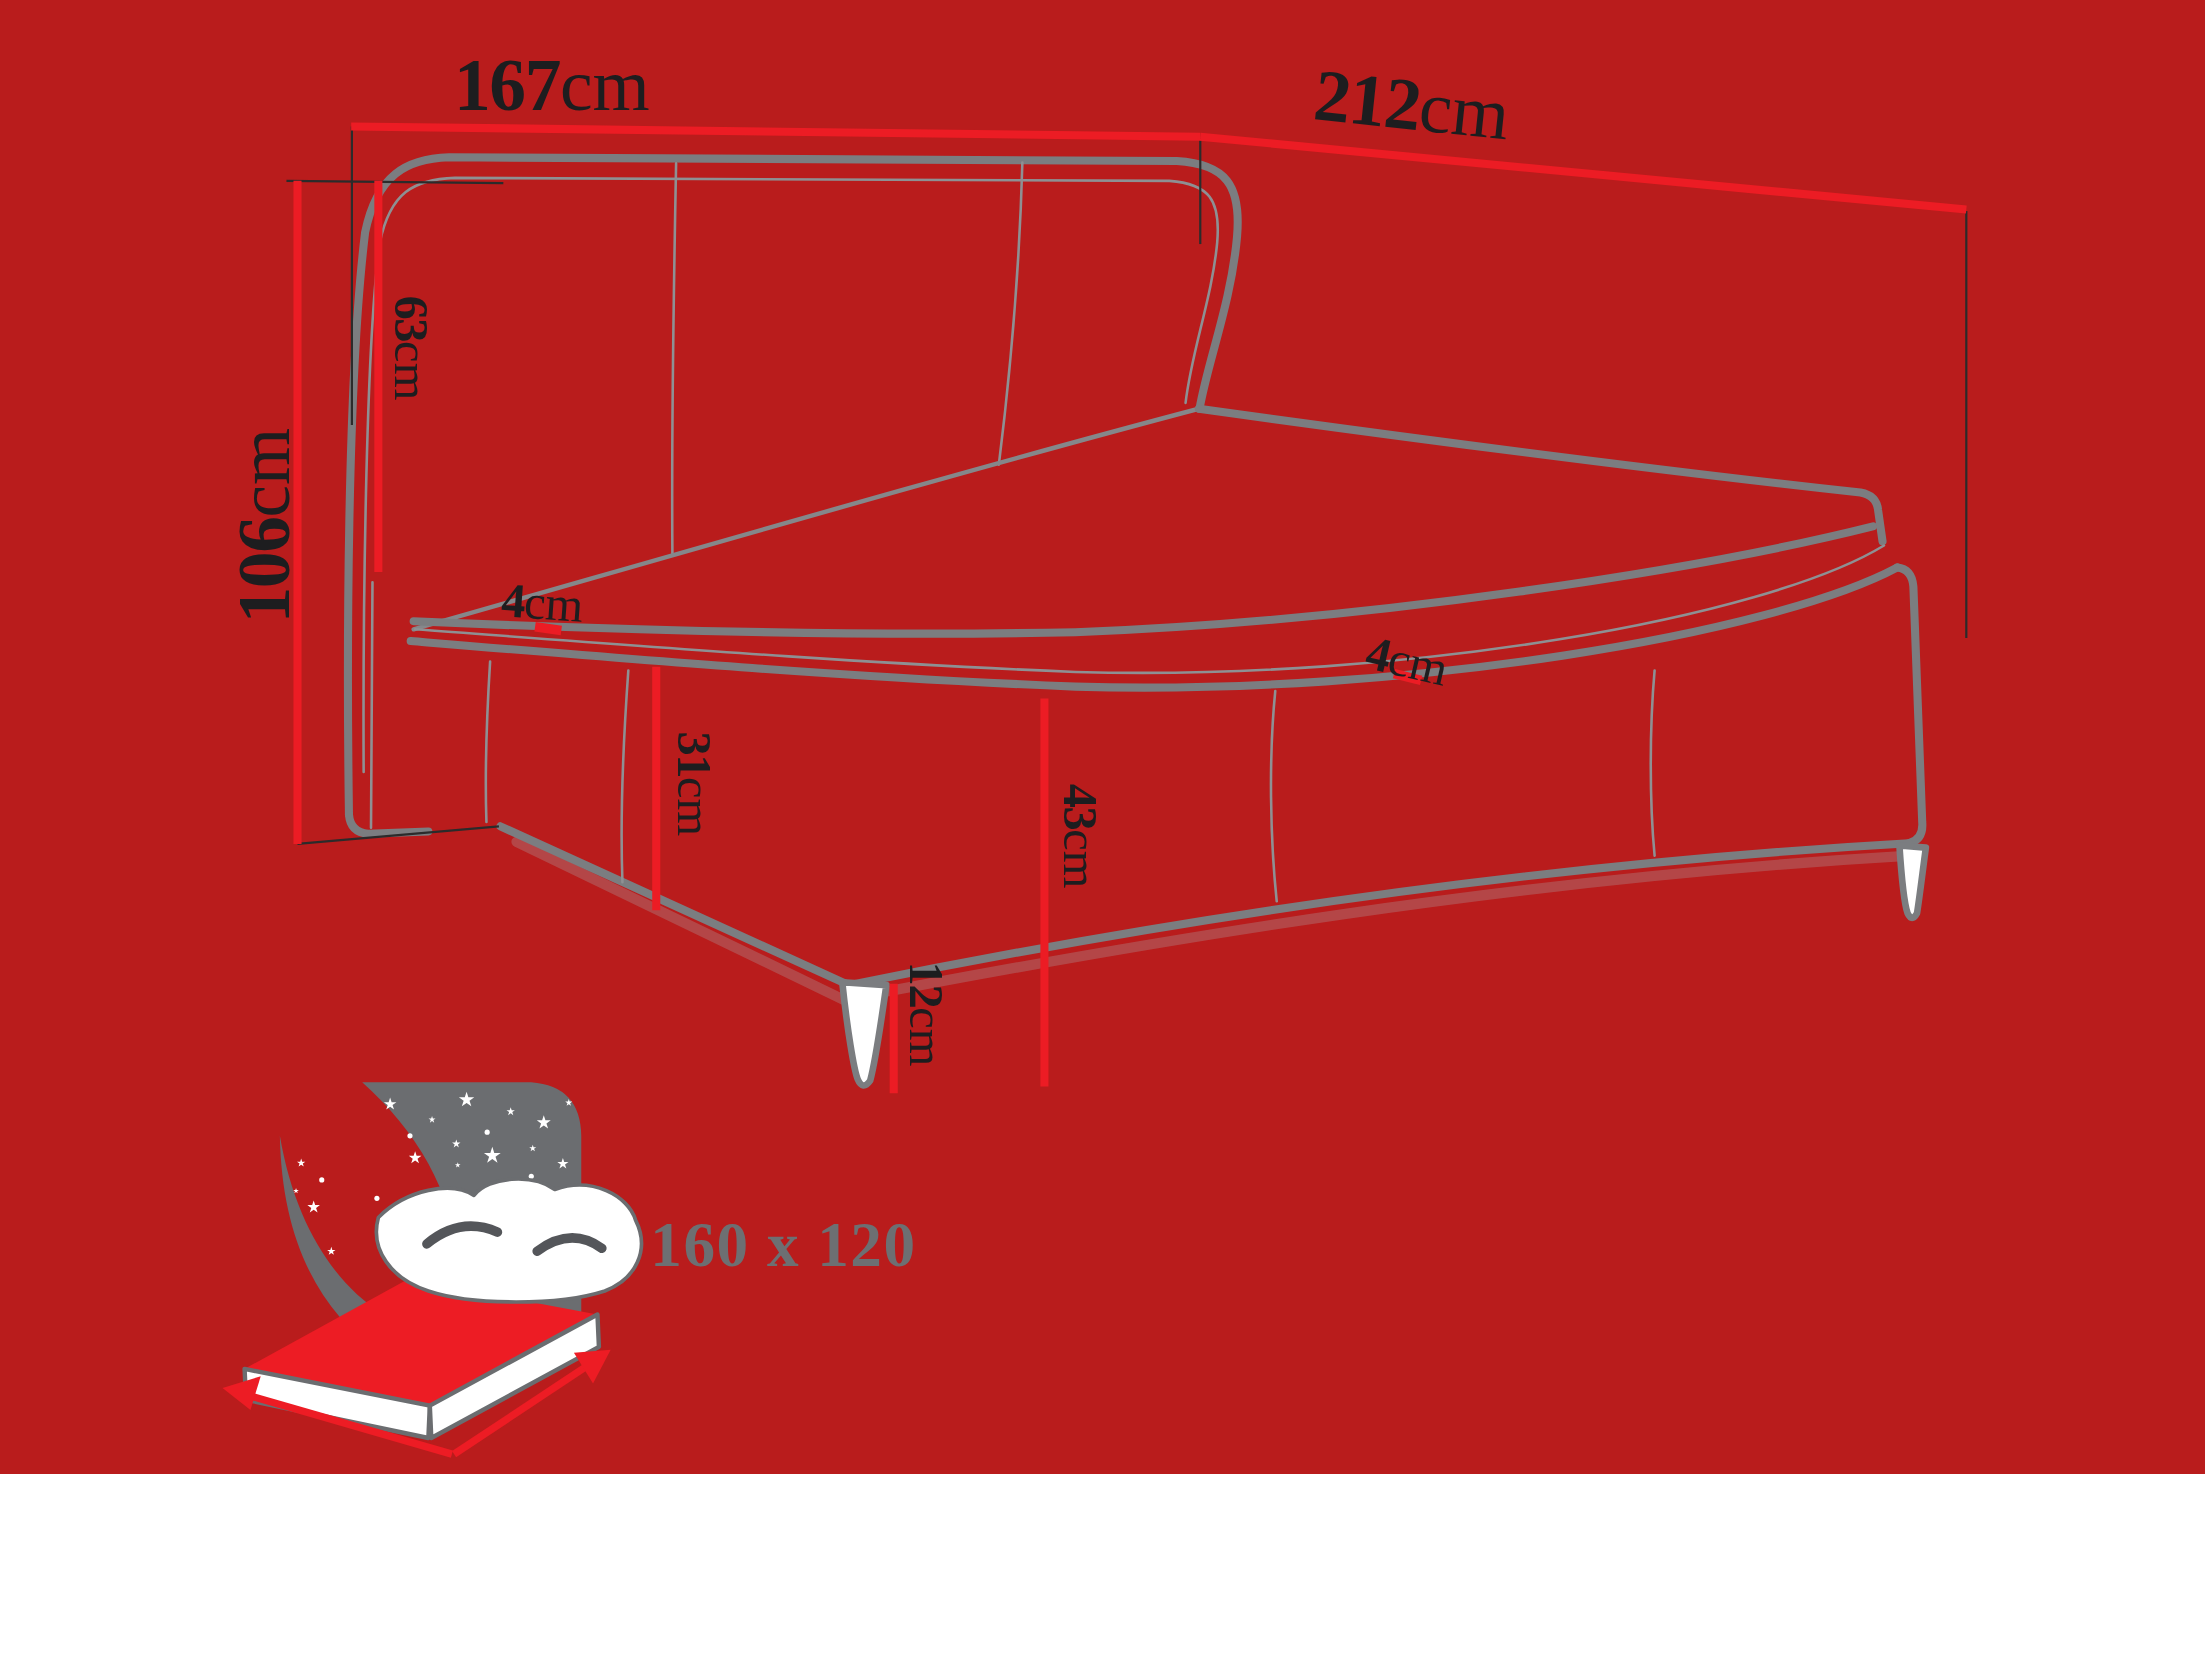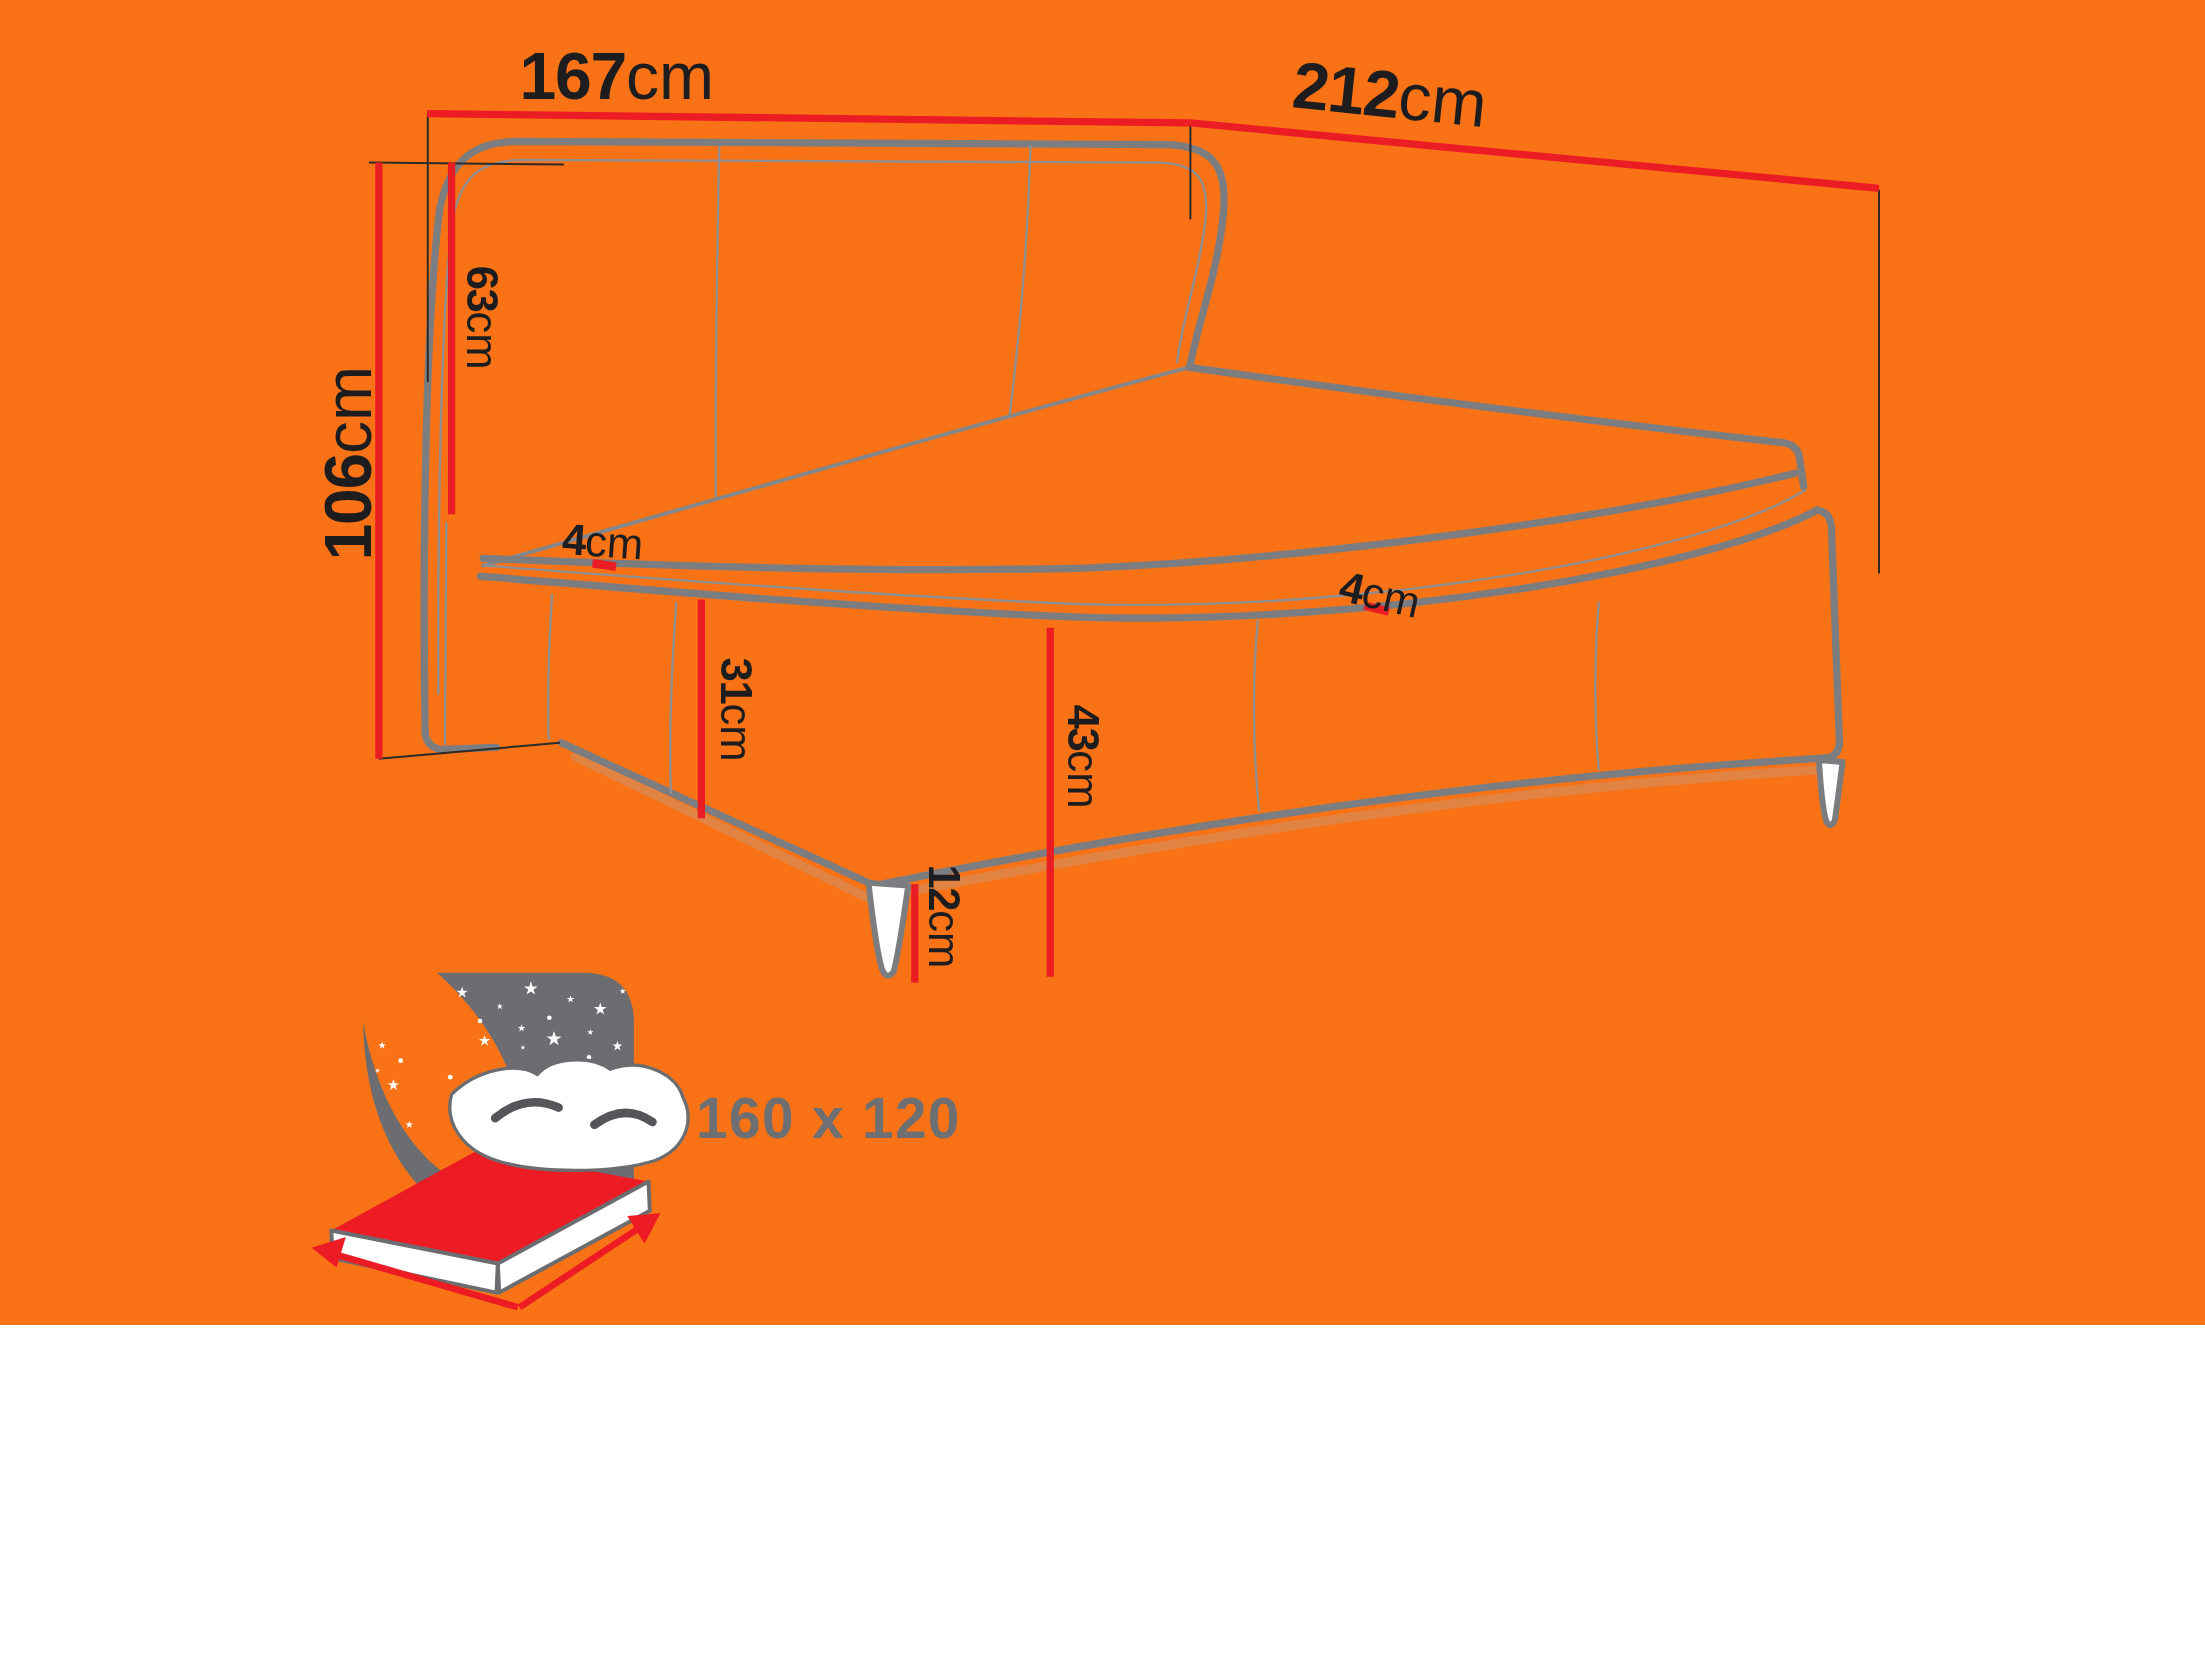--- a/index.html
+++ b/index.html
@@ -1,17 +1,17 @@
 <!DOCTYPE html>
 <html style="font-size:13px"><head>
 <meta charset="utf-8">
 <style>
   html,body{margin:0;padding:0;background:#ffffff;}
-  .stage{position:relative;width:2205px;height:1325px;background:#f97316;overflow:hidden;
-         font-family:Liberation Sans, sans-serif;}
+  .stage{position:relative;width:2205px;height:1474px;background:#b91c1c;overflow:hidden;
+         font-family:Liberation Serif, serif;}
   svg{display:block;width:100%;height:100%;}
   
   text.dim{fill:#1d1d1f;}
   text.big{font-size:100px;}
   text.small{font-size:66px;}
   .num{font-weight:700;letter-spacing:-2px;}
   .unit{font-weight:400;letter-spacing:0px;}
   .inset-label{font-size:86px;font-weight:700;fill:#6d6f72;letter-spacing:2px;}
   
   .art   {stroke:#7b7d80;stroke-width:11;fill:none;stroke-linecap:round;stroke-linejoin:round;}

